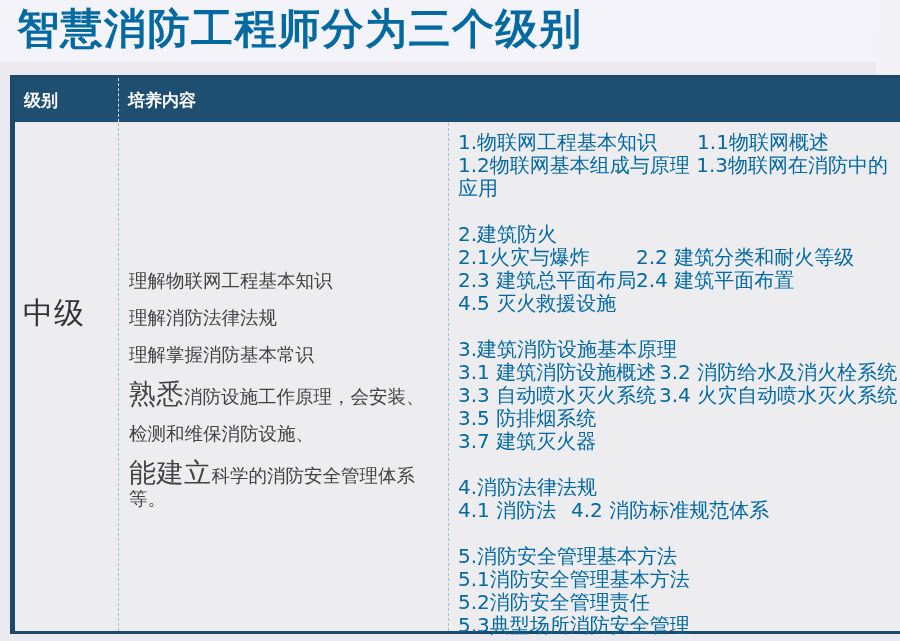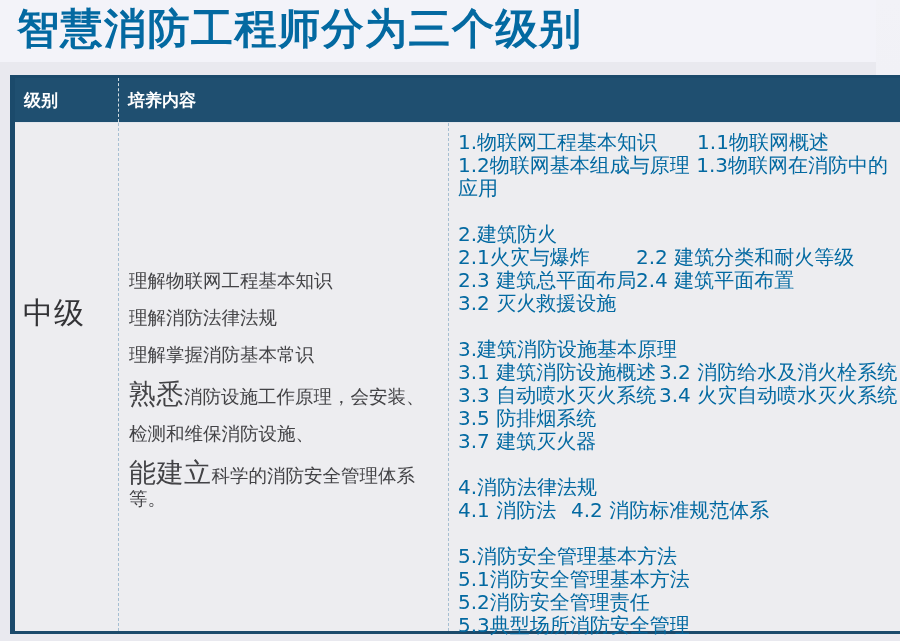--- a/index.html
+++ b/index.html
@@ -100,21 +100,21 @@
     </div>
     <div class="bcell c3">
       <div>
           <div class="section sec-s1">
             <div class="cline">1.物联网工程基本知识　　1.1物联网概述　　1.2物联网基本组成与原理 1.3物联网在消防中的应用</div>
           </div>
           <div class="section sec-s2">
             <div class="cline">2.建筑防火</div>
             <div class="cline cols"><span class="p1">2.1火灾与爆炸</span><span class="p2">2.2 建筑分类和耐火等级</span></div>
             <div class="cline cols"><span class="p1">2.3 建筑总平面布局</span><span class="p2">2.4 建筑平面布置</span></div>
-            <div class="cline">3.2 灭火救援设施</div>
+            <div class="cline">4.5 灭火救援设施</div>
           </div>
           <div class="section sec-s3">
             <div class="cline">3.建筑消防设施基本原理</div>
             <div class="cline cols"><span class="p1">3.1 建筑消防设施概述</span><span class="p2">3.2 消防给水及消火栓系统</span></div>
             <div class="cline cols"><span class="p1">3.3 自动喷水灭火系统</span><span class="p2">3.4 火灾自动喷水灭火系统</span></div>
             <div class="cline cols"><span class="p1">3.5 防排烟系统</span></div>
             <div class="cline">3.7 建筑灭火器</div>
           </div>
           <div class="section sec-s4">
             <div class="cline">4.消防法律法规</div>

